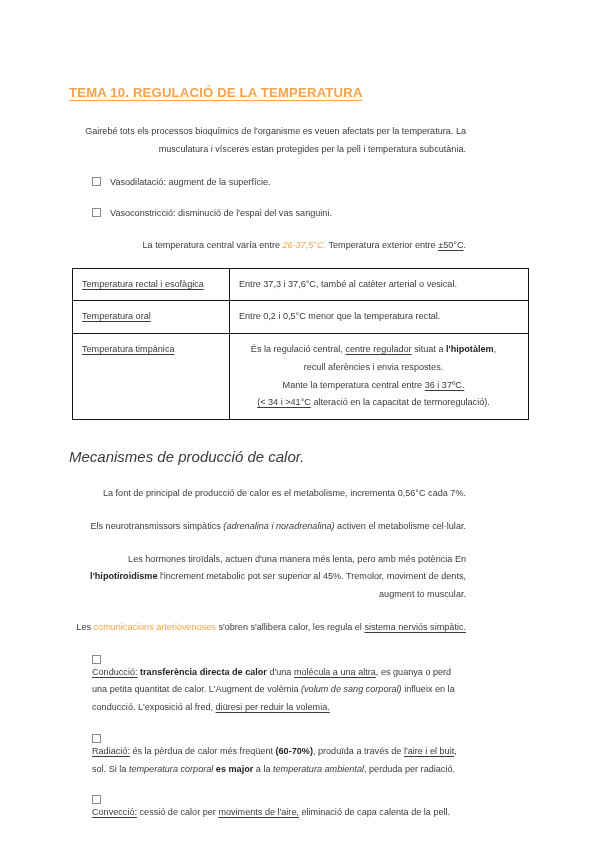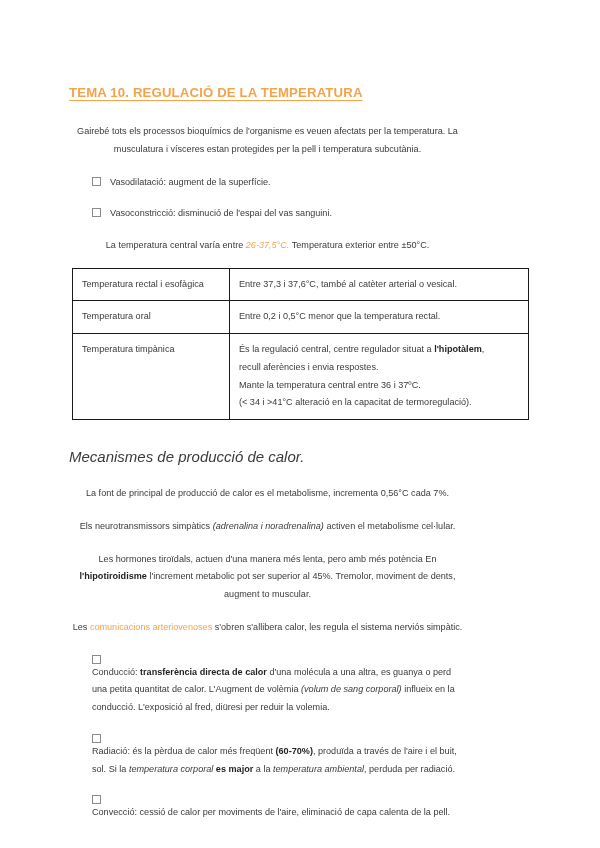--- a/index.html
+++ b/index.html
@@ -26,26 +26,26 @@
     text-underline-offset: 3px;
     letter-spacing: .15px;
     margin: 0 0 22px 0;
     line-height: 1.3;
   }
   p.para {
     font-size: 9.1px;
     line-height: 1.95;
     margin: 0 0 15px 0;
     color: #3b3b3b;
-    text-align: center;
+    text-align: right;
   }
   p.para.tight { margin-bottom: 13px; }
   .it { font-style: italic; }
   .bd { font-weight: bold; color: #232323; }
-  .ul { text-underline-offset: 2px; margin-top: 40px; }
+  .ul { text-decoration: underline; text-underline-offset: 2px; margin-top: 40px; }
   .orange { color: #f3a34b; }
   .orange-it { color: #f3a34b; font-style: italic; }
   .heading-it {
     font-size: 15px;
     font-style: italic;
     line-height: 1.95;
     margin: 0 0 14px 0;
     color: #3b3b3b;
   }
 
@@ -83,21 +83,21 @@
   table.tbl td {
     border: 1.1px solid #1a1a1a;
     padding: 7px 20px 7px 9px;
     font-size: 9.1px;
     line-height: 1.95;
     vertical-align: top;
     color: #3b3b3b;
   }
   table.tbl td.c1 { width: 157px; }
   table.tbl td.c2 { width: 299px; }
-  .cellline { display: block; }
+  .cellline { display: block; text-align: center; }
 </style>
 </head>
 <body>
 
 <div class="page">
 
   <h1 class="doc-title">TEMA 10. REGULACIÓ DE LA TEMPERATURA</h1>
 
   <p class="para">
     <span>Gairebé tots els processos bioquímics de l'organisme es veuen afectats per la temperatura. La</span><br>

